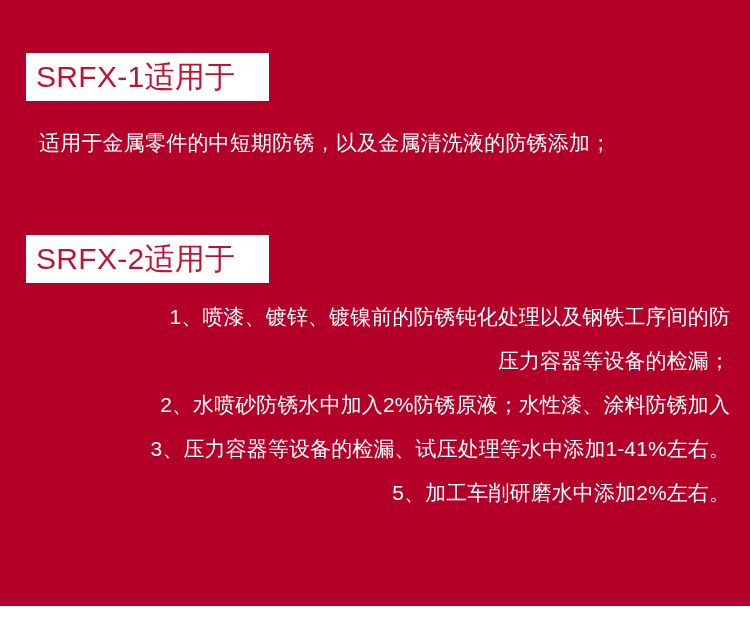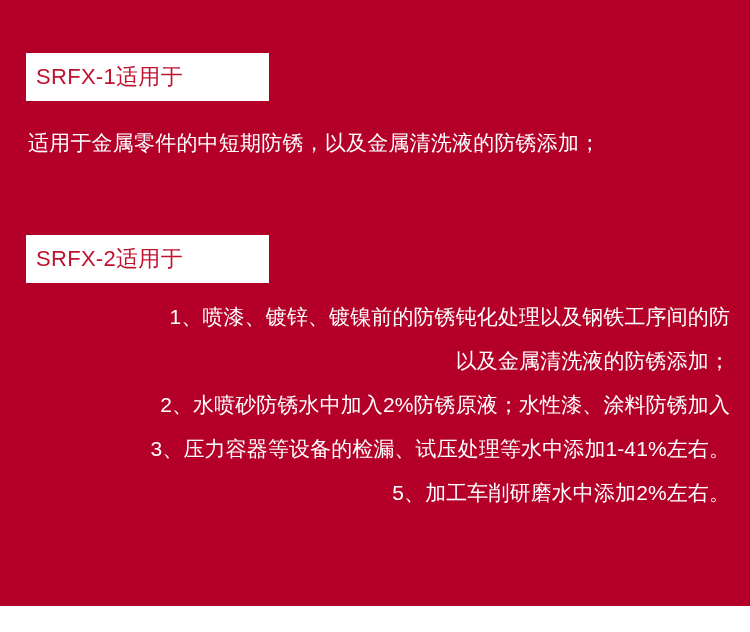--- a/index.html
+++ b/index.html
@@ -51,34 +51,34 @@
     left: 0;
     width: 750px;
   }
   #section-srfx1 { top: 53px; }
   #section-srfx2 { top: 235px; }
 
   .heading-chip {
     display: inline-block;
     background: #ffffff;
     color: #c0122f;
-    font-size: 22px;
+    font-size: 30px;
     line-height: 48px;
     height: 48px;
     padding: 0 10px 0 10px;
     margin-left: 26px;
     letter-spacing: 0.3px;
     white-space: nowrap;
     box-sizing: border-box;
     min-width: 243px;
   }
 
   .body-block {
     margin: 0;
-    padding: 0 20px 0 28px;
+    padding: 0 20px 0 39px;
     color: #ffffff;
   }
 
   .body-line {
     font-size: 21px;
     line-height: 43px;
     color: #ffffff;
     white-space: nowrap;
     letter-spacing: 0.2px;
   }
@@ -108,21 +108,21 @@
     <div class="body-block">
       <div class="body-line">适用于金属零件的中短期防锈，以及金属清洗液的防锈添加；</div>
     </div>
   </div>
 
   <div class="section" id="section-srfx2">
     <div class="heading-chip">SRFX-2适用于</div>
 
     <div class="body-block">
       <div class="list-line">1、喷漆、镀锌、镀镍前的防锈钝化处理以及钢铁工序间的防</div>
-      <div class="list-line cont">以及金属清洗液的防锈添加；</div>
+      <div class="list-line cont">压力容器等设备的检漏；</div>
       <div class="list-line">2、水喷砂防锈水中加入2%防锈原液；水性漆、涂料防锈加入</div>
       <div class="list-line">3、压力容器等设备的检漏、试压处理等水中添加1-41%左右。</div>
       <div class="list-line">5、加工车削研磨水中添加2%左右。</div>
     </div>
   </div>
 
   <div class="bottom-strip"></div>
 
 </div>
 

